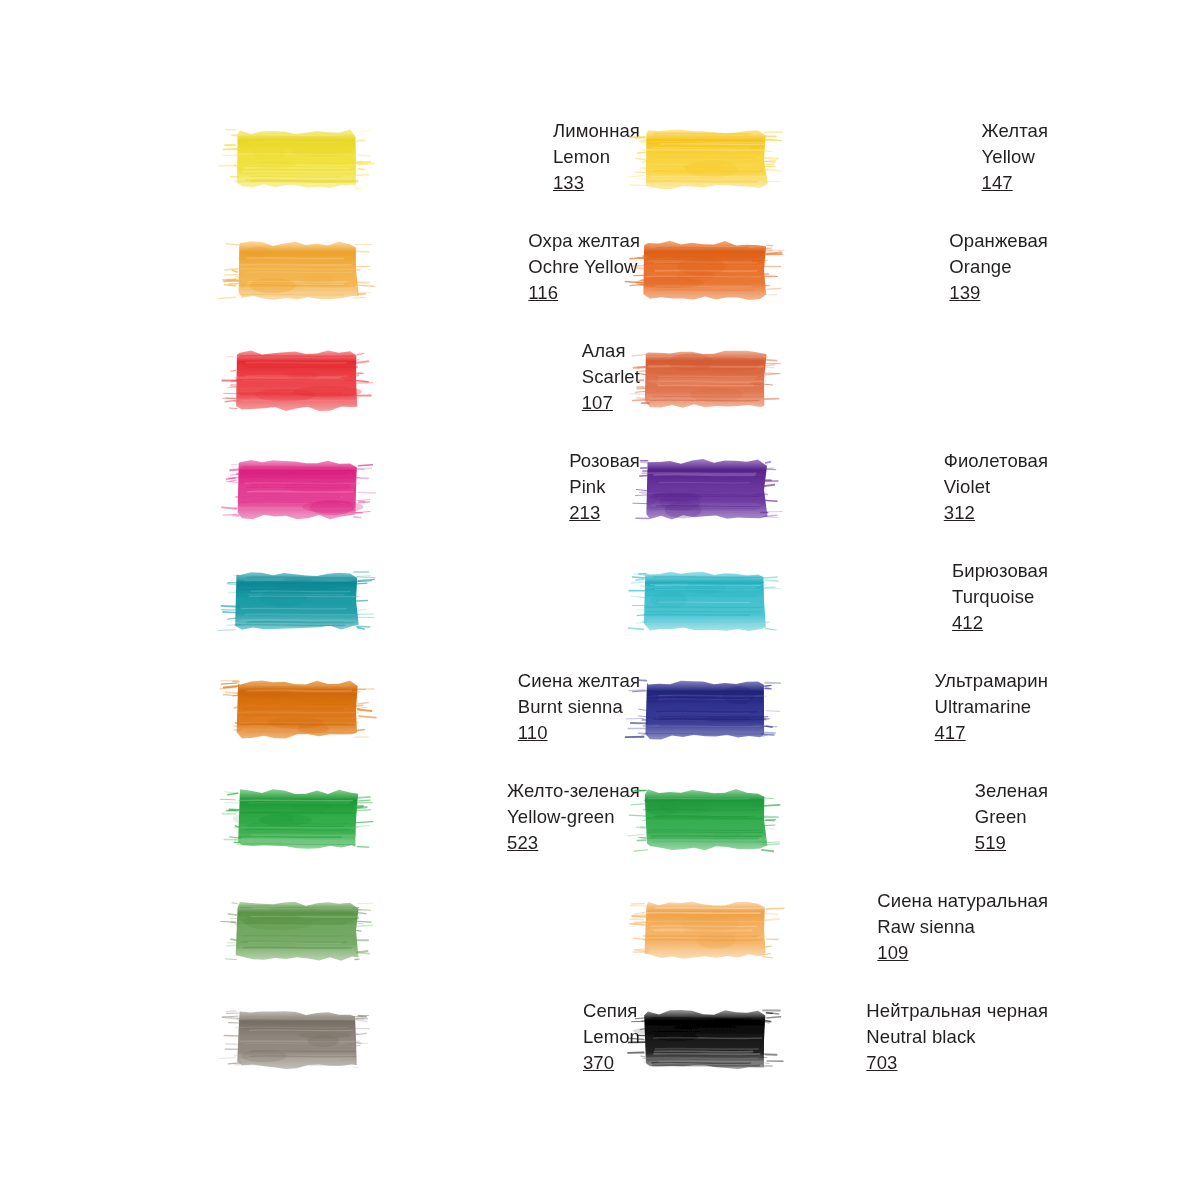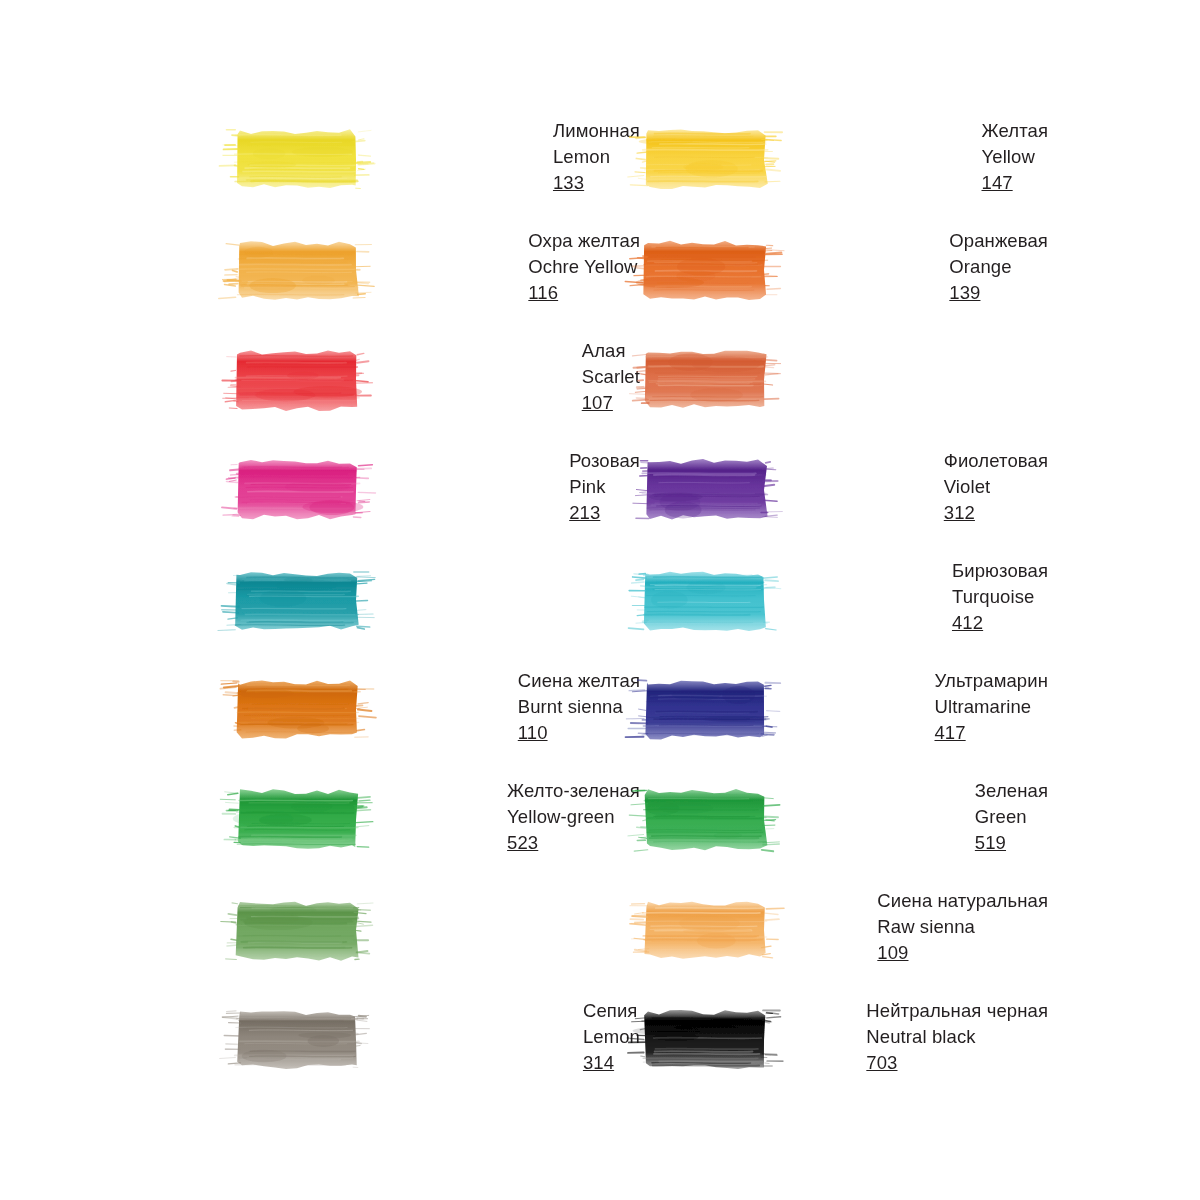--- a/index.html
+++ b/index.html
@@ -1196,21 +1196,21 @@
               <path d="M 125.3 14.9 L 131.2 15.5" stroke="#8E867C" stroke-width="1.89" stroke-opacity="0.34" stroke-linecap="round" fill="none"></path>
               <ellipse cx="92.7" cy="32.3" rx="26.4" ry="3.1" fill="#766E64" opacity="0.33"></ellipse>
               <ellipse cx="91.3" cy="38.0" rx="15.7" ry="6.0" fill="#766E64" opacity="0.31"></ellipse>
               <ellipse cx="32.1" cy="53.0" rx="22.4" ry="6.2" fill="#766E64" opacity="0.21"></ellipse>
             </g>
           </svg>
         </div>
         <div class="labels">
           <div class="label-ru">Сепия</div>
           <div class="label-en">Lemon</div>
-          <div class="label-code">314</div>
+          <div class="label-code">370</div>
         </div>
       </div>
       <div class="swatch-row">
         <div class="swatch-wrap">
           <svg viewBox="0 0 130 74" preserveAspectRatio="none">
             <defs>
               <filter id="blur17" x="-20%" y="-30%" width="140%" height="160%">
                 <feGaussianBlur stdDeviation="0.45"></feGaussianBlur>
               </filter>
               <linearGradient id="g17" x1="0" y1="0" x2="0" y2="1">

